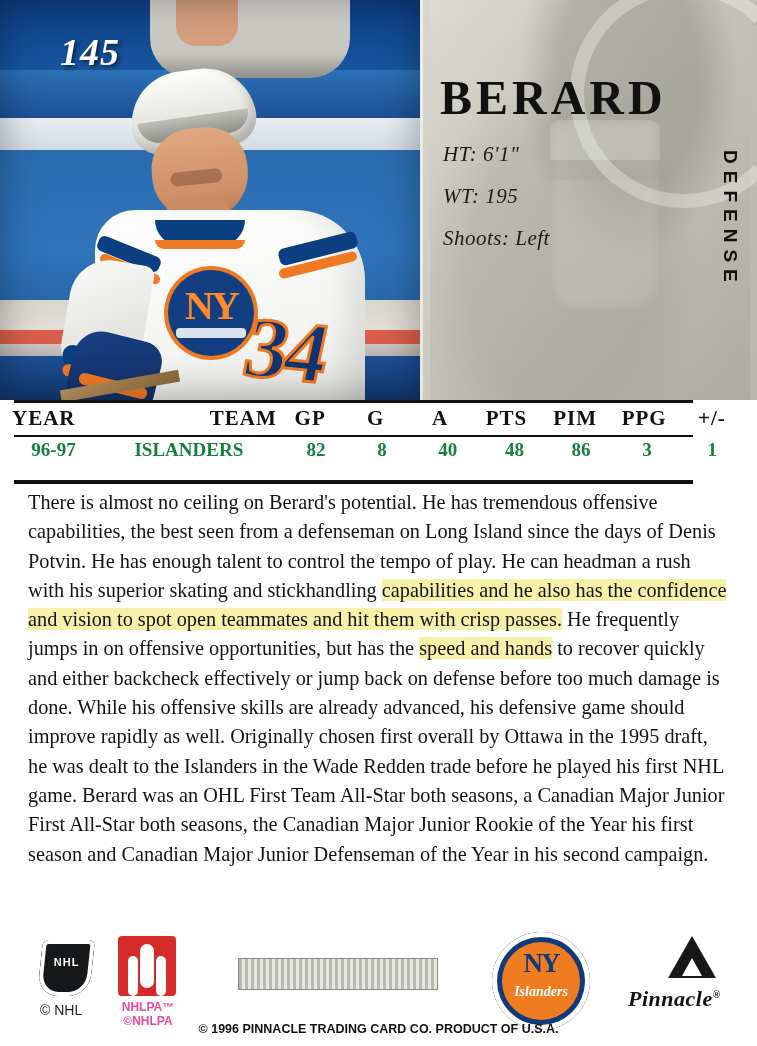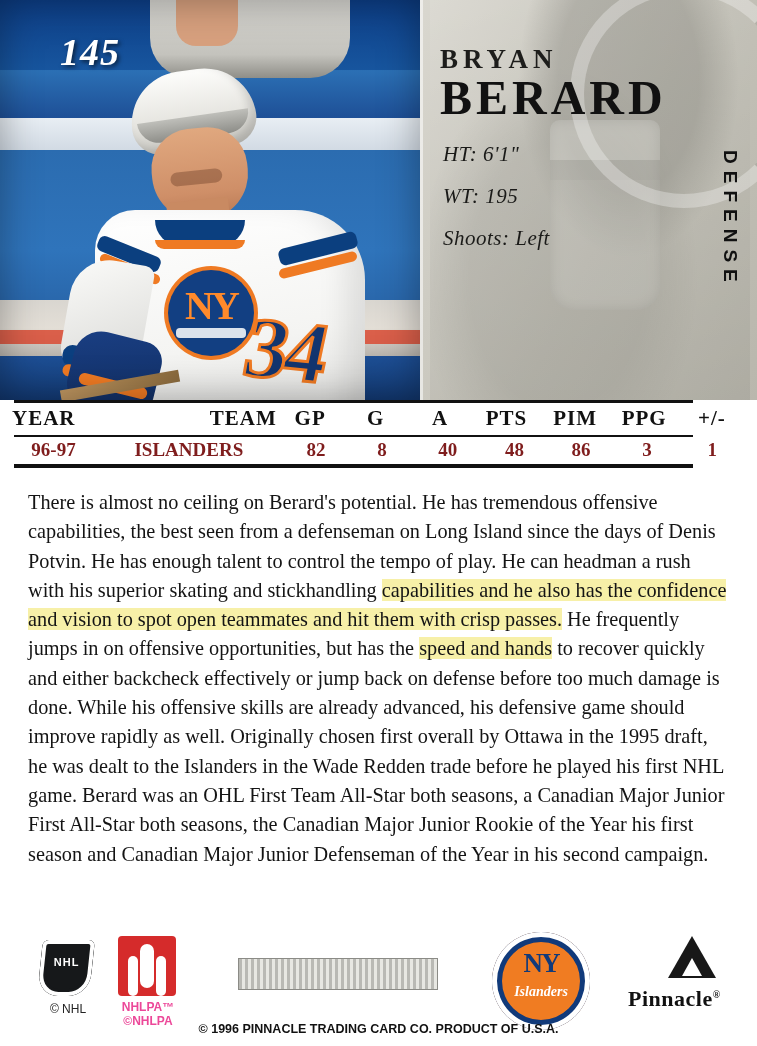--- a/index.html
+++ b/index.html
@@ -326,22 +326,22 @@
   table.stat-table th {
     font-size: 21px;
     font-weight: bold;
     color: #111;
     padding: 3px 0 4px 0;
     letter-spacing: 1px;
   }
   table.stat-table td {
     font-size: 19px;
     font-weight: bold;
-    color: #7f1d1d;
-    padding: 2px 0 3px 0;
+    color: #15803d;
+    padding: 2px 0 19px 0;
     text-align: center;
   }
   th.col-year, td.col-year { text-align: left; padding-left: 18px; width: 92px;}
   th.col-team, td.col-team { text-align: right; width: 200px;}
   th.col-team { padding-left: 22px; }
   td.col-team { padding-left: 28px; font-size: 18px;}
   td.col-year { font-size: 18px; }
   .col-num { width: 74px; }
 
   
@@ -373,23 +373,22 @@
   }
   .nhl-shield span {
     position: absolute; left: 0; right: 0; top: 16px;
     text-align: center; color: #fff;
     font-family: "Liberation Sans", sans-serif;
     font-weight: bold; font-size: 11px; letter-spacing: 1px;
     transform: skewX(6deg);
   }
   .nhl-caption {
     position: absolute; left: 40px; top: 72px; width: 56px;
-    text-align: center;
     font-family: "Liberation Sans", sans-serif;
-    font-size: 12px; color: #222;
+    font-size: 14px; color: #222;
   }
   .nhlpa-logo {
     position: absolute; left: 118px; top: 6px;
     width: 58px; height: 60px;
     background: #d52b2b;
     border-radius: 4px;
   }
   .nhlpa-logo:after {
     content: "";
     position: absolute; left: 22px; top: 8px; width: 14px; height: 44px;
@@ -444,21 +443,21 @@
   .pinnacle-mark:after {
     content: "";
     position: absolute; left: -10px; top: 22px;
     border-left: 10px solid transparent;
     border-right: 10px solid transparent;
     border-bottom: 18px solid #ffffff;
   }
   .pinnacle-word {
     position: absolute; left: 628px; top: 56px;
     font-family: "Liberation Serif", serif;
-    font-weight: bold; 
+    font-weight: bold; font-style: italic;
     font-size: 22px; color: #111;
     letter-spacing: .5px;
   }
   .pinnacle-word sup { font-size: 10px; }
   .copyright {
     position: absolute; left: 0; top: 92px; width: 757px;
     text-align: center;
     font-family: "Liberation Sans", sans-serif;
     font-size: 12.5px;
     font-weight: bold;
@@ -511,21 +510,20 @@
     </div>
 
     <div class="info-pane">
       <div class="ghost-img"></div>
       <div class="ghost-cup"></div>
       <div class="ghost-swirl"></div>
     </div>
     <div class="pane-divider"></div>
 
     <div class="card-number">145</div>
-    <div class="player-first">BRYAN</div>
     <div class="player-last">BERARD</div>
 
     <div class="vitals">
       <div class="vital-row">HT: 6'1"</div>
       <div class="vital-row">WT: 195</div>
       <div class="vital-row">Shoots: Left</div>
     </div>
 
     <div class="defense-vert">DEFENSE</div>
   </div>

